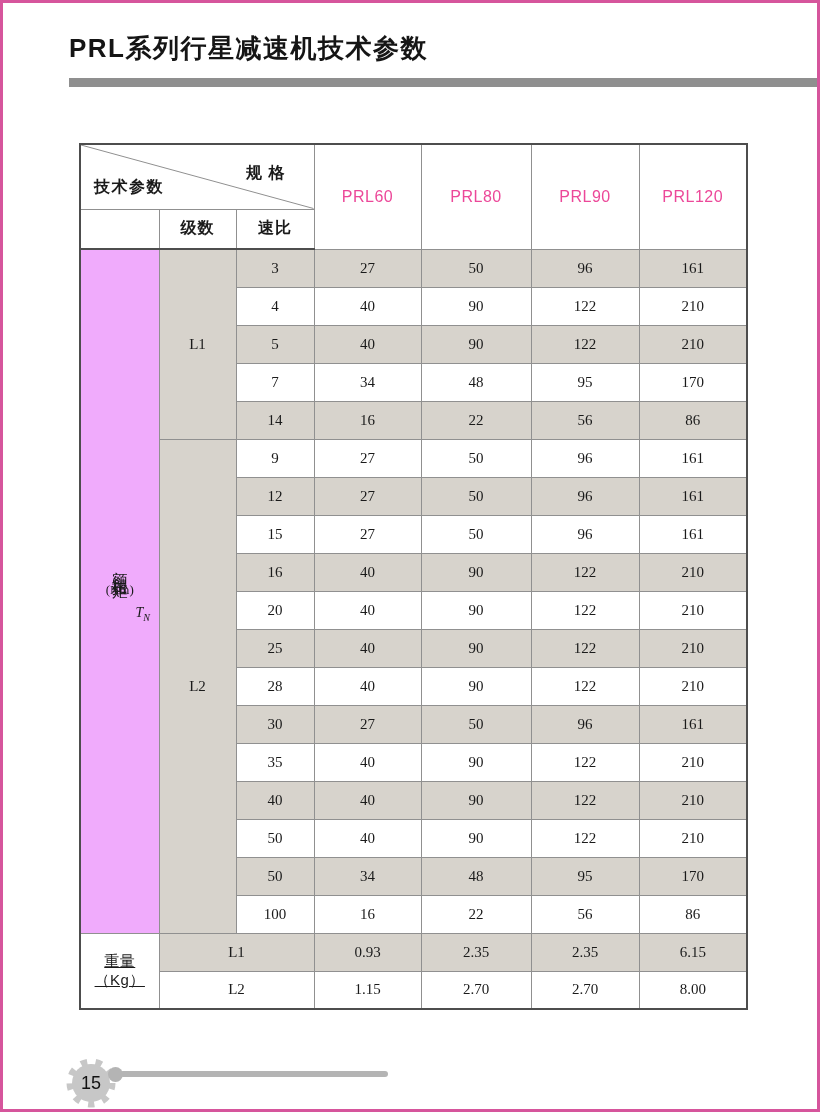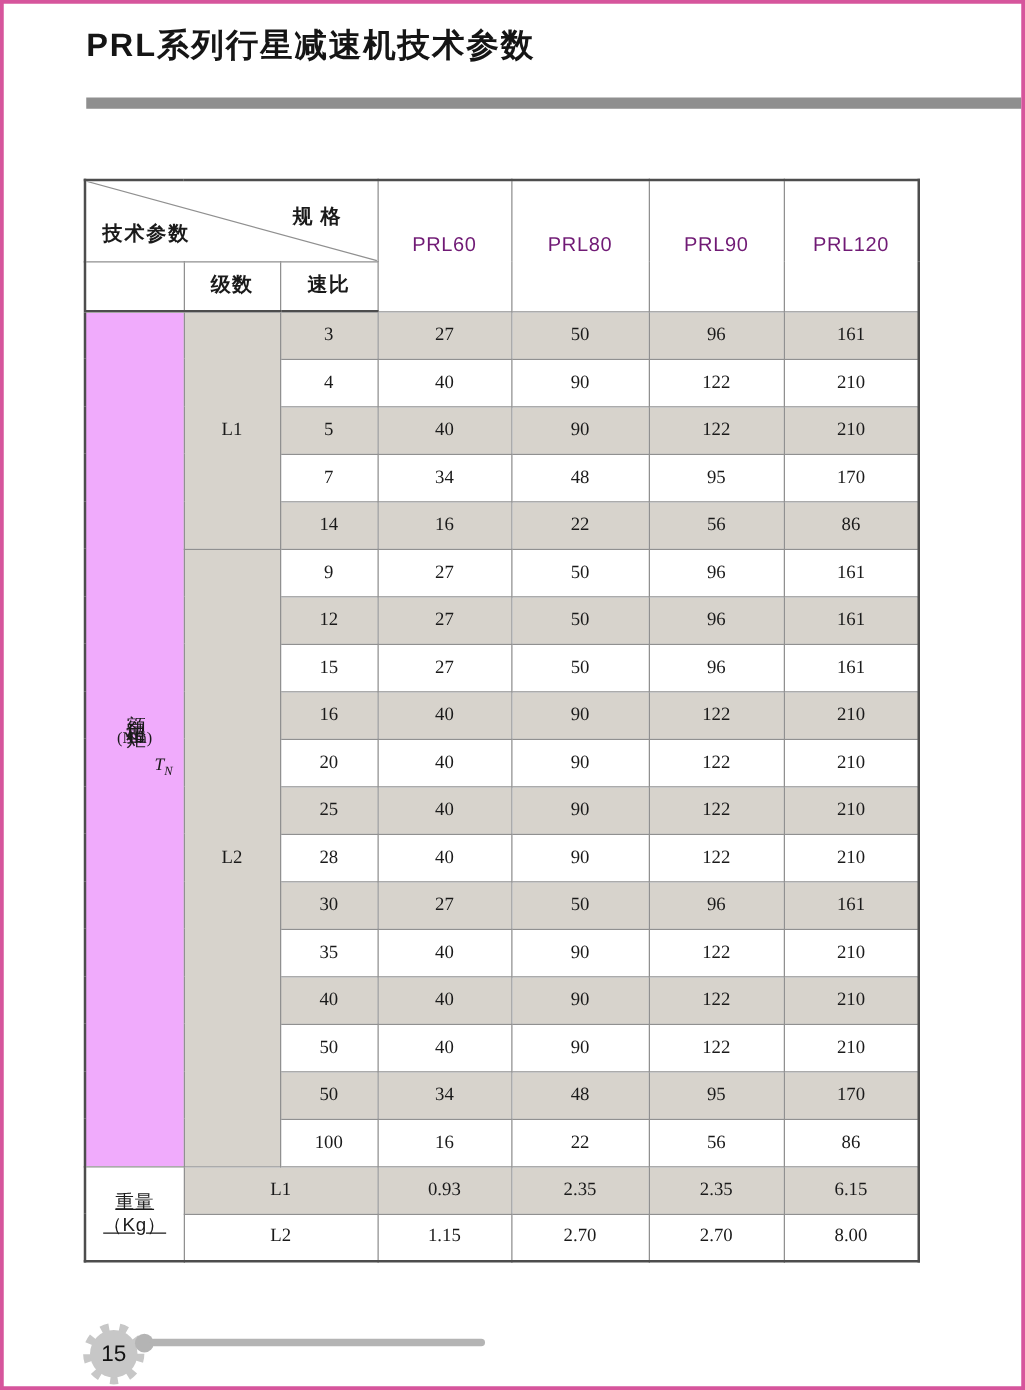--- a/index.html
+++ b/index.html
@@ -17,44 +17,44 @@
   .page{
     position:relative;
     width:820px;height:1112px;
     background:#fff;
     border:3px solid var(--accent);
     overflow:hidden;
     font-family:"Liberation Sans",sans-serif;
     color:var(--ink);
   }
   .page-title{
-    position:absolute;left:66px;top:16px;
+    position:absolute;left:66px;top:28px;
     font-size:26px;font-weight:bold;letter-spacing:1.5px;
     color:#151515;
   }
   .title-underline{
     position:absolute;left:66px;right:0;top:75px;height:9px;
     background:var(--underline);
   }
-  .table-wrap{position:absolute;left:54px;top:140px;padding-left:10px;}
+  .table-wrap{position:absolute;left:66px;top:140px;padding-left:10px;}
   table.params{
     border-collapse:collapse;table-layout:fixed;width:667px;
     border:2px solid var(--border-dark);
   }
   table.params td,table.params th{
     border:1px solid var(--border-light);
     text-align:center;vertical-align:middle;
     font-weight:normal;overflow:hidden;
   }
   thead tr.modelrow{height:65px;}
   thead tr.subhead{height:40px;}
   tbody tr{height:38px;}
   th.model{
     font-family:"Liberation Sans",sans-serif;
-    font-size:16px;letter-spacing:.5px;color:#701a75;
+    font-size:16px;letter-spacing:.5px;color:#ec4899;
     border-bottom:2px solid var(--border-dark);
   }
   tr.subhead td{
     border-bottom:2px solid var(--border-dark);
     font-size:16px;font-weight:600;letter-spacing:1px;
   }
   td.diag-cell{position:relative;padding:0;}
   .diag-svg{position:absolute;left:0;top:0;width:100%;height:100%;display:block;}
   .corner-tr{
     position:absolute;right:28px;top:18px;

